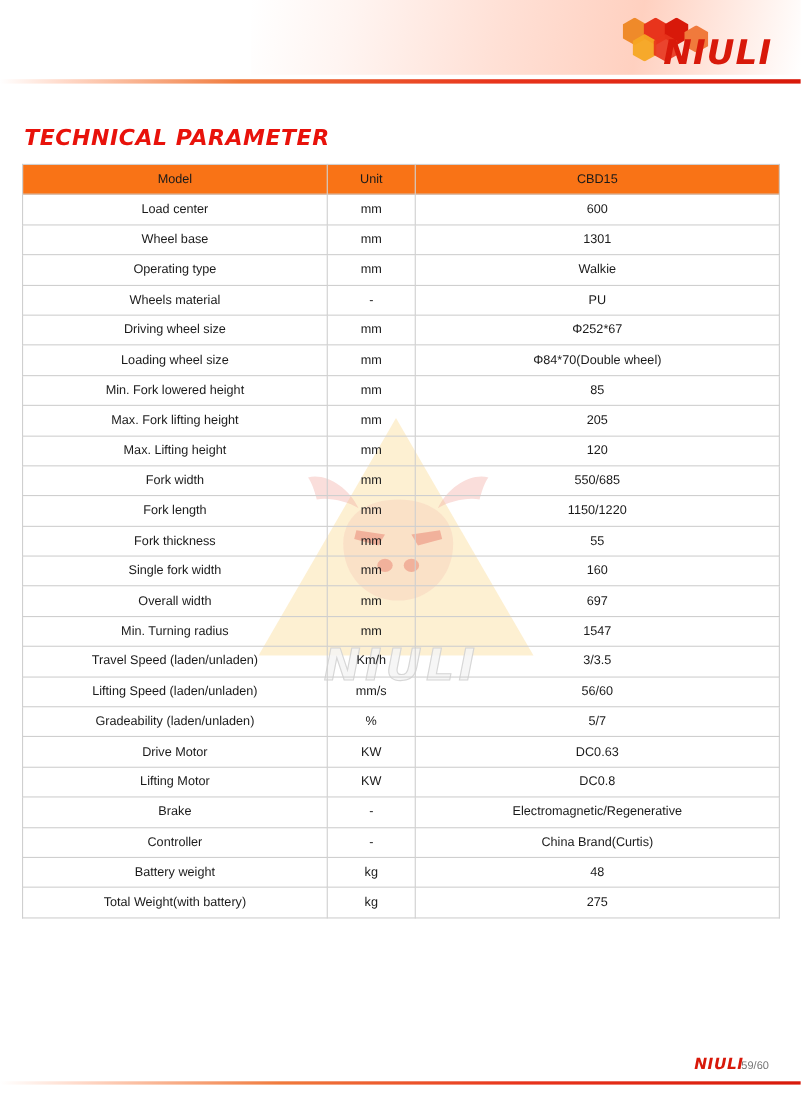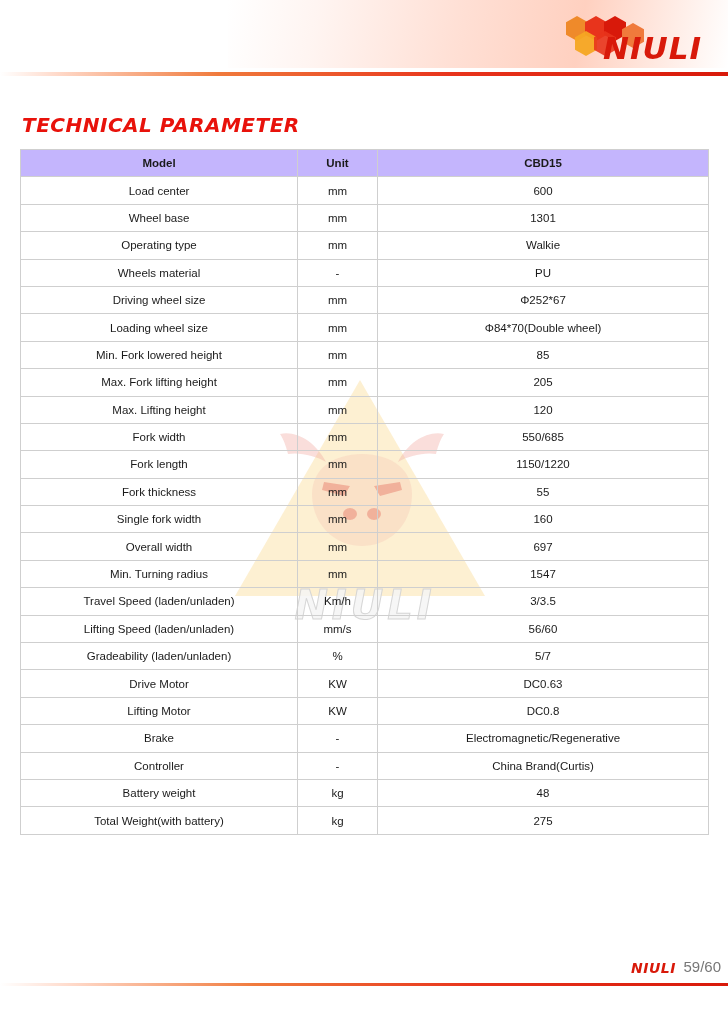--- a/index.html
+++ b/index.html
@@ -155,22 +155,22 @@
     text-align: center;
     vertical-align: middle;
     font-size: 11.5px;
     color: #1a1a1a;
     font-family: "Liberation Sans", sans-serif;
     font-weight: normal;
     padding: 0 2px;
     background: transparent;
   }
   table.spec thead th {
-    background: #c4b5fd;
-    font-weight: bold;
+    background: #f97316;
+    font-weight: normal;
   }
 
   
   .footer {
     position: absolute;
     left: 0;
     bottom: 0;
     width: 728px;
     height: 62px;
   }
@@ -188,23 +188,23 @@
     bottom: 40px;
     font-family: "DejaVu Sans", sans-serif;
     font-weight: bold;
     font-style: italic;
     font-size: 14px;
     color: #d8190a;
     letter-spacing: 0.5px;
   }
   .footer-page {
     position: absolute;
-    right: 7px;
+    right: 29px;
     bottom: 41px;
-    font-size: 15px;
+    font-size: 10px;
     color: #777777;
   }
 </style>
 </head>
 <body>
 
 <div class="header">
   <div class="header-band"></div>
   <div class="logo-wrap">
     <div class="hexes">

